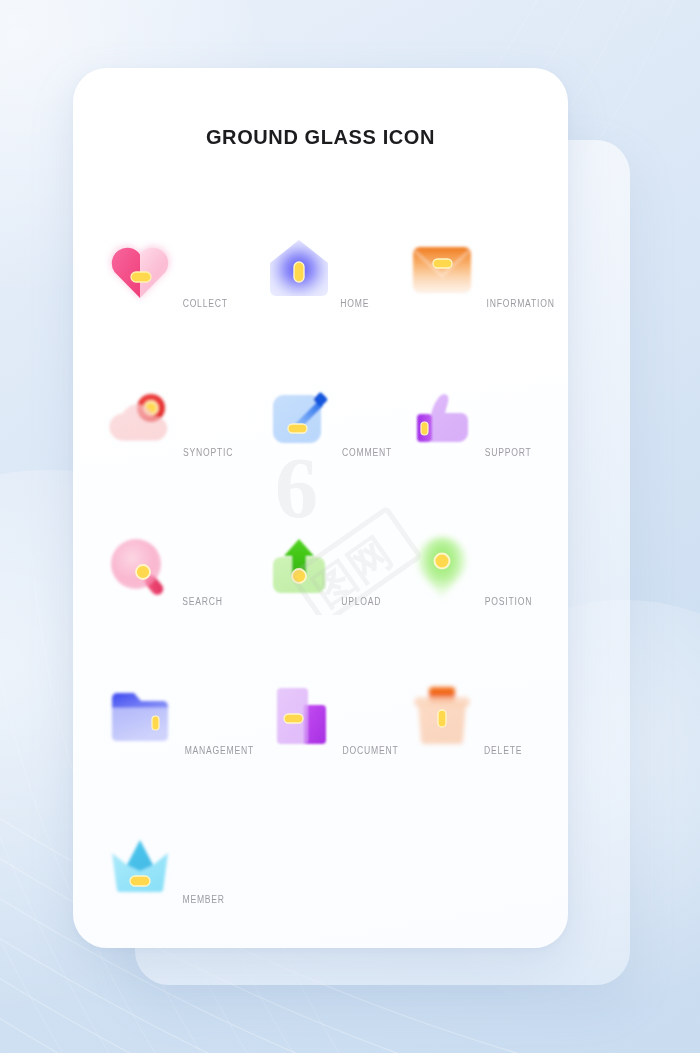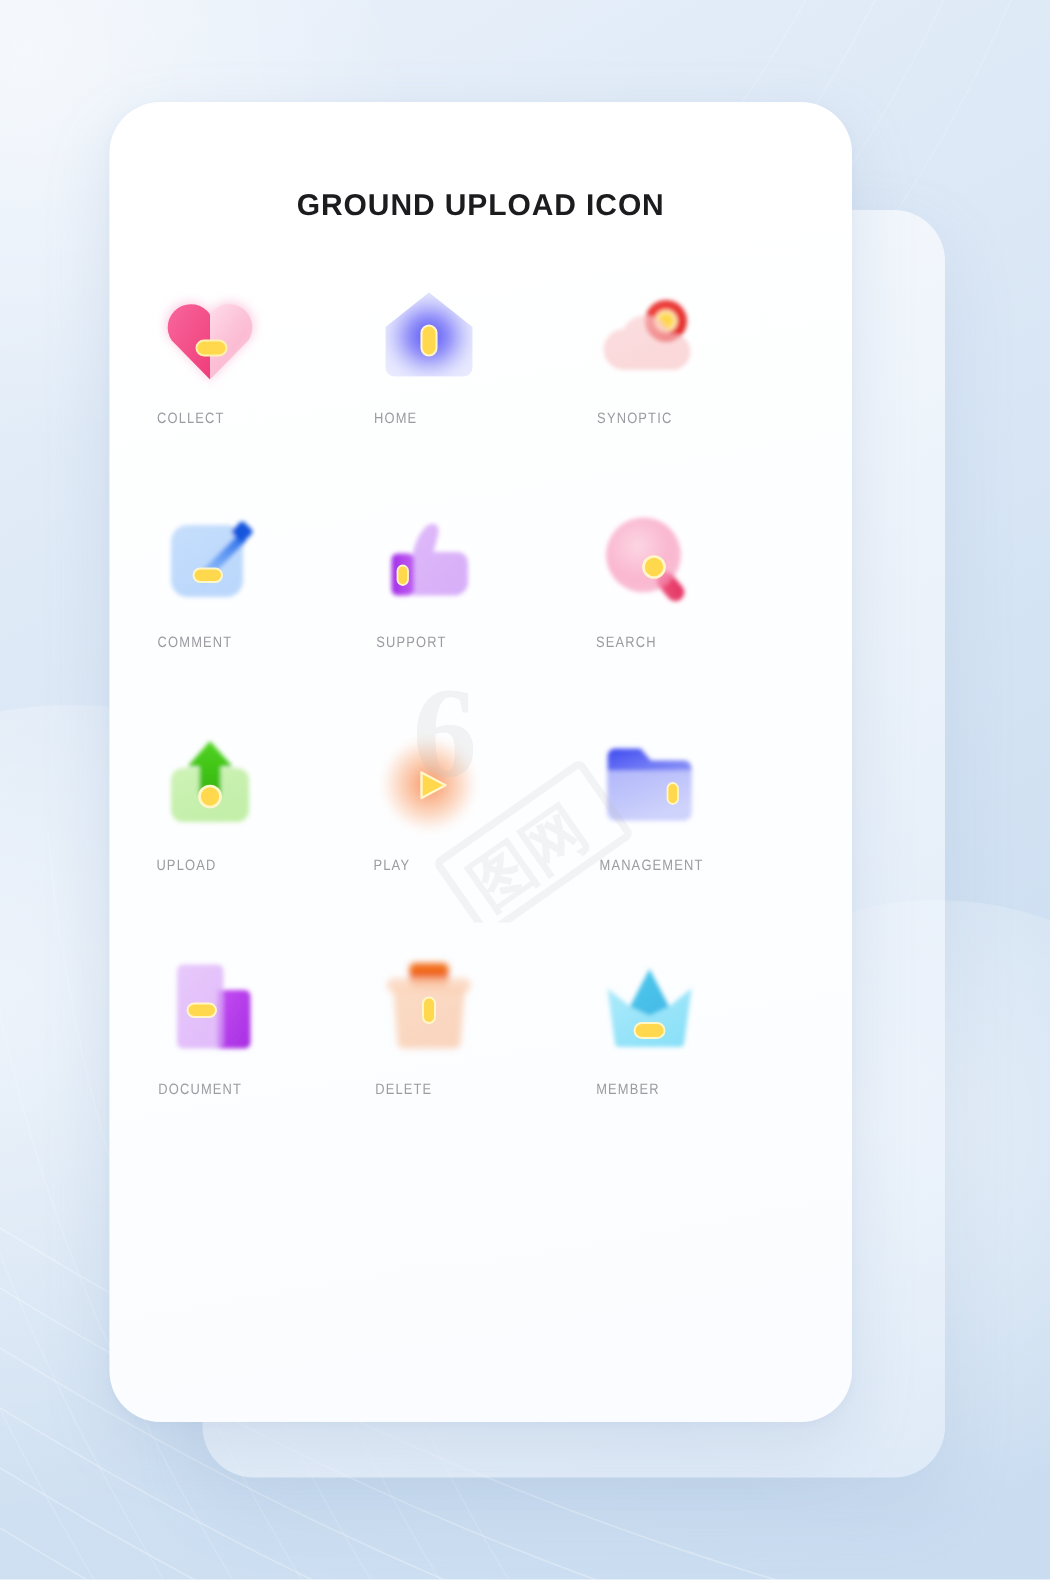--- a/index.html
+++ b/index.html
@@ -44,21 +44,21 @@
     font-family:"Liberation Sans", sans-serif;
   }
 
   
   #icon-grid {
     position:absolute; left:28px; right:28px; top:118px;
     display:grid; grid-template-columns:repeat(3,1fr);
     row-gap:26px;
   }
   .icon-cell {
-    display:flex; flex-direction:column; align-items:flex-start; justify-content:flex-start;
+    display:flex; flex-direction:row; align-items:flex-end; justify-content:flex-start;
     height:123px;
   }
   .icon-art { width:78px; height:78px; position:relative; }
   .icon-art svg { width:100%; height:100%; display:block; overflow:visible; }
   .icon-label {
     margin-top:10px;
     font-size:10px; letter-spacing:.9px; color:#9b9ba1;
     font-family:"Liberation Sans Narrow","Liberation Sans", sans-serif;
     transform:scaleX(.86); transform-origin:center;
     white-space:nowrap;
@@ -106,21 +106,21 @@
       <path d="M60 560 C 260 460 420 290 500 -20"></path>
       <path d="M100 580 C 300 480 460 310 540 -20"></path>
     </g>
   </svg>
 </div>
 
 <div id="shadow-card"></div>
 
 <div id="main-card">
 
-  <h1 id="page-title">GROUND UPLOAD ICON</h1>
+  <h1 id="page-title">GROUND GLASS ICON</h1>
 
   <div id="icon-grid">
 
     <div class="icon-cell">
       <div class="icon-art">
         <svg viewBox="0 0 78 78">
           <defs>
             <linearGradient id="gHeartL" x1="0" y1="0" x2="1" y2="1">
               <stop offset="0%" stop-color="#f8669c"></stop>
                 <stop offset="100%" stop-color="#ef3d79"></stop>
@@ -165,20 +165,42 @@
           <path d="M39 9 L68 32 L68 59 A6 6 0 0 1 62 65 L16 65 A6 6 0 0 1 10 59 L10 32 Z" fill="#e7eaff" fill-opacity=".85"></path>
           <g clip-path="url(#clipHome)" filter="url(#blurHome)">
             <rect x="8" y="7" width="62" height="60" fill="url(#gHome)"></rect>
           </g>
           <rect x="34" y="31" width="10" height="20" rx="5" fill="#ffd84d" stroke="#fff6c9" stroke-width="1.4"></rect>
         </svg>
       </div>
       <div class="icon-label">HOME</div>
     </div>
 
+    <div class="icon-cell">
+      <div class="icon-art">
+        <svg viewBox="0 0 78 78">
+          <defs>
+            <linearGradient id="gEnv" x1="0" y1="0" x2="0" y2="1">
+              <stop offset="0%" stop-color="#f07c1e"></stop>
+              <stop offset="40%" stop-color="#f8a759" stop-opacity=".85"></stop>
+              <stop offset="100%" stop-color="#fde3cb" stop-opacity=".45"></stop>
+            </linearGradient>
+            <filter id="blurEnv" x="-30%" y="-30%" width="160%" height="160%">
+              <feGaussianBlur stdDeviation="1.6"></feGaussianBlur>
+            </filter>
+          </defs>
+          <g filter="url(#blurEnv)">
+            <rect x="10" y="16" width="58" height="46" rx="7" fill="url(#gEnv)"></rect>
+            <path d="M12 20 L39 45 L66 20" fill="none" stroke="#fff" stroke-opacity=".35" stroke-width="2.5"></path>
+          </g>
+          <rect x="30" y="28" width="19" height="9" rx="4.5" fill="#ffd84d" stroke="#fff6c9" stroke-width="1.3"></rect>
+        </svg>
+      </div>
+      <div class="icon-label">INFORMATION</div>
+    </div>
 
     <div class="icon-cell">
       <div class="icon-art">
         <svg viewBox="0 0 78 78">
           <defs>
             <radialGradient id="gSun" cx="45%" cy="40%" r="60%">
               <stop offset="0%" stop-color="#f9504d"></stop>
                 <stop offset="100%" stop-color="#e02b2b"></stop>
             </radialGradient>
             <linearGradient id="gCloud" x1="0" y1="0" x2="0.7" y2="1">
@@ -298,42 +320,42 @@
           <g filter="url(#blurUp)">
             <rect x="13" y="28" width="52" height="36" rx="8" fill="url(#gUpBox)"></rect>
             <path d="M39 10 L54 27 L46 27 L46 46 L32 46 L32 27 L24 27 Z" fill="url(#gUpArrow)"></path>
           </g>
           <circle cx="39" cy="47" r="7" fill="#ffd84d" stroke="#fff6c9" stroke-width="1.8"></circle>
         </svg>
       </div>
       <div class="icon-label">UPLOAD</div>
     </div>
 
-
-    <div class="icon-cell">
-      <div class="icon-art">
-        <svg viewBox="0 0 78 78">
-          <defs>
-            <radialGradient id="gPlay" cx="50%" cy="50%" r="52%">
-              <stop offset="0%" stop-color="#f77c3e" stop-opacity=".85"></stop>
-              <stop offset="60%" stop-color="#fbb489" stop-opacity=".6"></stop>
-              <stop offset="100%" stop-color="#fde2d2" stop-opacity=".35"></stop>
+    <div class="icon-cell">
+      <div class="icon-art">
+        <svg viewBox="0 0 78 78">
+          <defs>
+            <radialGradient id="gPin" cx="50%" cy="38%" r="55%">
+              <stop offset="0%" stop-color="#8ae85a" stop-opacity=".95"></stop>
+              <stop offset="55%" stop-color="#a3ee7c" stop-opacity=".75"></stop>
+              <stop offset="100%" stop-color="#d8f8c4" stop-opacity=".35"></stop>
             </radialGradient>
-            <filter id="blurPlay" x="-40%" y="-40%" width="180%" height="180%">
-              <feGaussianBlur stdDeviation="3.4"></feGaussianBlur>
-            </filter>
-          </defs>
-          <g filter="url(#blurPlay)">
-            <circle cx="39" cy="39" r="29" fill="url(#gPlay)"></circle>
-          </g>
-          <path d="M34 31 L50 39.5 L34 48 Z" fill="#ffd84d" stroke="#fff6c9" stroke-width="1.6" stroke-linejoin="round"></path>
-        </svg>
-      </div>
-      <div class="icon-label">PLAY</div>
-    </div>
+            <filter id="blurPos" x="-40%" y="-40%" width="180%" height="180%">
+              <feGaussianBlur stdDeviation="3"></feGaussianBlur>
+            </filter>
+          </defs>
+          <g filter="url(#blurPos)">
+            <path d="M39 70 C 30 54 15 47 15 32 A24 24 0 0 1 63 32 C 63 47 48 54 39 70 Z" fill="url(#gPin)"></path>
+          </g>
+          <circle cx="39" cy="32" r="7.5" fill="#ffd84d" stroke="#fff6c9" stroke-width="2"></circle>
+        </svg>
+      </div>
+      <div class="icon-label">POSITION</div>
+    </div>
+
 
     <div class="icon-cell">
       <div class="icon-art">
         <svg viewBox="0 0 78 78">
           <defs>
             <linearGradient id="gFoldBack" x1="0" y1="0" x2="0.4" y2="1">
               <stop offset="0%" stop-color="#3d49f0"></stop>
                 <stop offset="100%" stop-color="#7a84f7" stop-opacity=".55"></stop>
             </linearGradient>
             <linearGradient id="gFoldFront" x1="0.1" y1="0" x2="0.8" y2="1">

